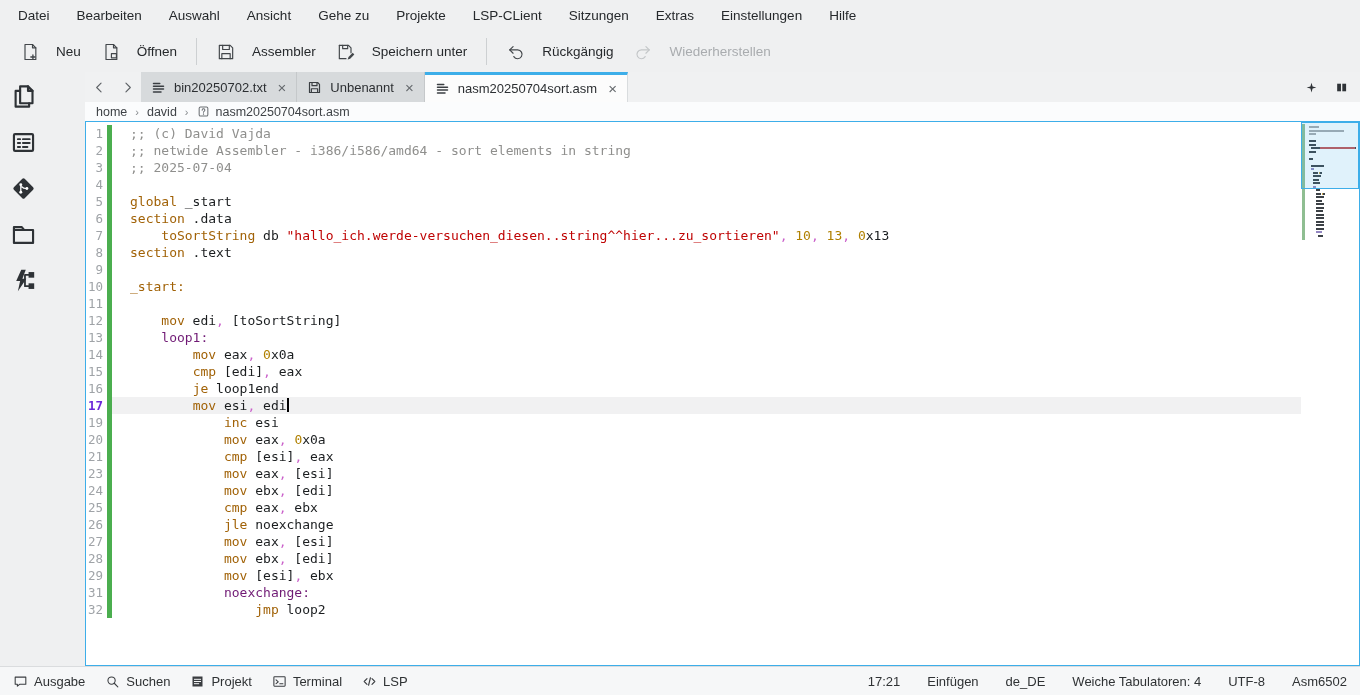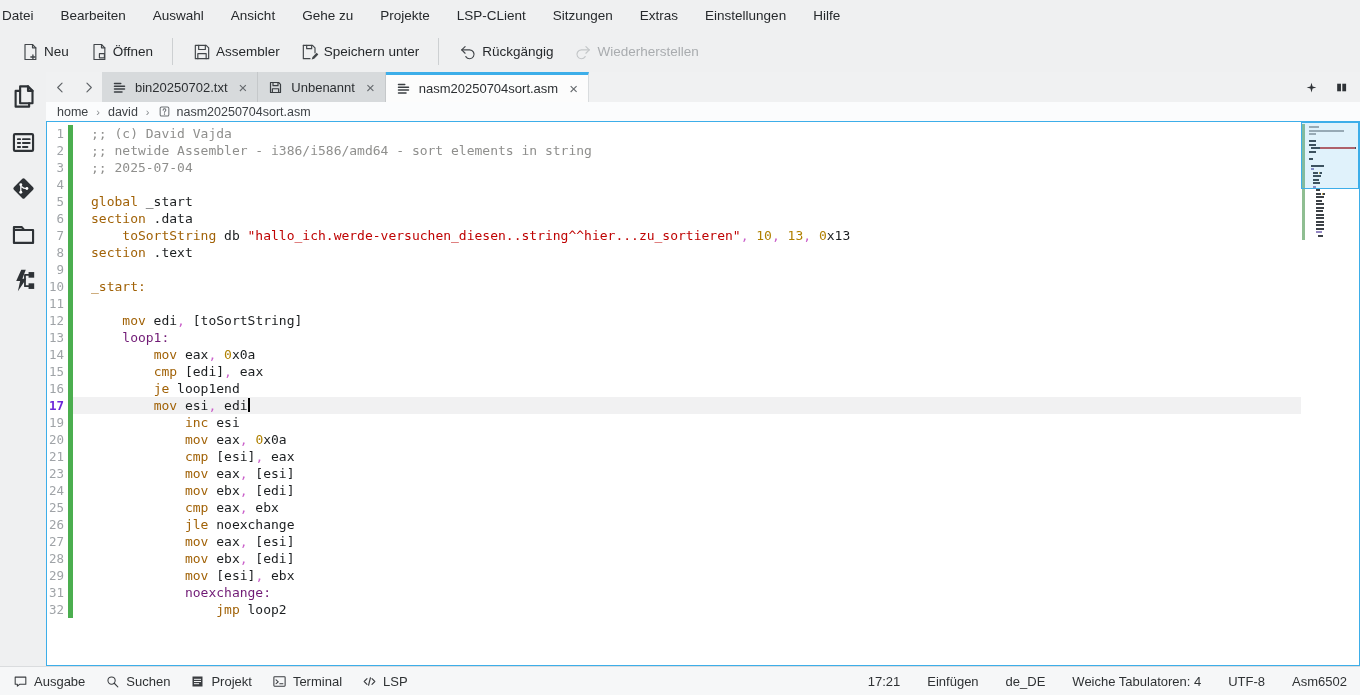--- a/index.html
+++ b/index.html
@@ -1,33 +1,33 @@
 <!DOCTYPE html>
 <html><head>
 <meta charset="utf-8">
 <style>
   * { box-sizing: border-box; margin: 0; padding: 0; }
   html,body { width:1360px; height:695px; overflow:hidden; }
   body { font-family:"Liberation Sans", sans-serif; background:#eff0f1; color:#26292c; }
   svg { display:block; }
 
   
-  .menubar { height:31px; display:flex; align-items:center; gap:27px; padding:0 2px; font-size:13.5px; background:#eff0f1; }
+  .menubar { height:31px; display:flex; align-items:center; gap:27px; padding:0 18px; font-size:13.5px; background:#eff0f1; }
   .menubar .mitem { cursor:default; }
 
   
   .toolbar { height:41px; display:flex; align-items:center; padding:0 10px; background:#eff0f1; }
-  .tbtn { display:flex; align-items:center; gap:4px; padding:6px 10px; font-size:13.5px; color:#26292c; border-radius:3px; }
+  .tbtn { display:flex; align-items:center; gap:16px; padding:6px 10px; font-size:13.5px; color:#26292c; border-radius:3px; }
   .tbtn svg { width:20px; height:20px; color:#42464a; }
   .tbtn.disabled { color:#a9acaf; }
   .tbtn.disabled svg { color:#c3c6c8; }
   .tsep { width:1px; height:27px; background:#cdd0d2; margin:0 9px; }
 
   
-  .main { display:flex; height:594px; }
+  .main { display:flex; height:594px;gap:39px; }
   .sidebar { width:46px; display:flex; flex-direction:column; align-items:center; padding-top:11px; gap:19px; background:#eff0f1; }
   .sbtn svg { width:27px; height:27px; color:#2e3236; }
   .content { flex:1; display:flex; flex-direction:column; min-width:0; }
 
   
   .tabbar { height:30px; display:flex; align-items:stretch; background:#f0f1f2; }
   .tnav { width:28px; display:flex; align-items:center; justify-content:center; }
   .tnav svg { width:15px; height:15px; color:#5c6064; }
   .tab { display:flex; align-items:center; gap:8px; padding:0 10px; font-size:13px; color:#2c2f32; background:#d7dadc; border-right:1px solid #c5c8ca; }
   .tab:first-of-type { border-left:1px solid #c5c8ca; }

